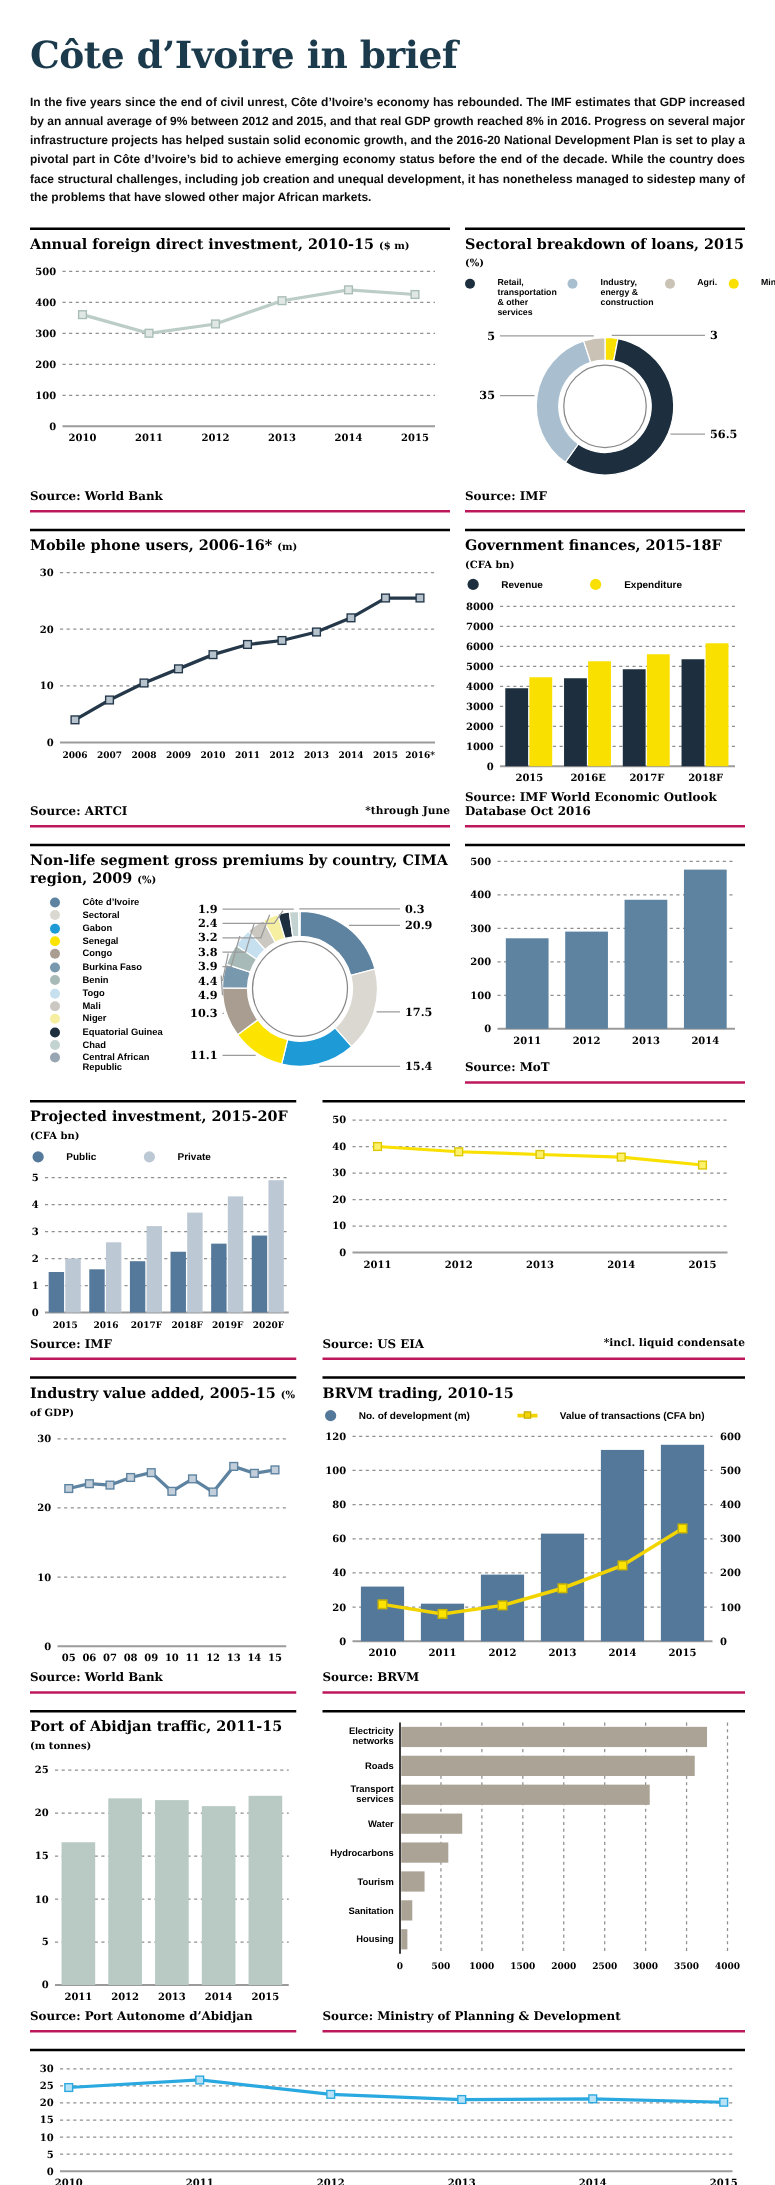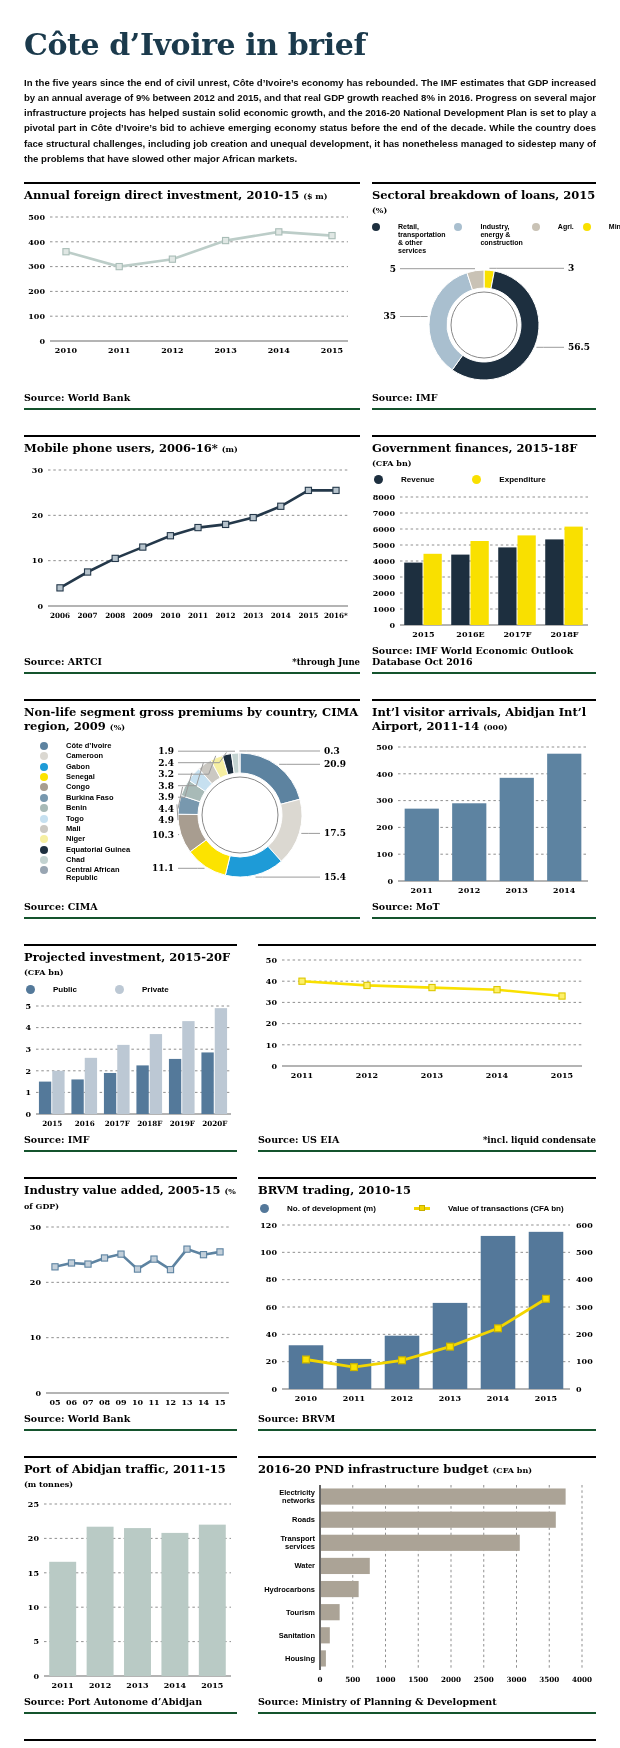--- a/index.html
+++ b/index.html
@@ -1,26 +1,26 @@
 <!DOCTYPE html>
 <html><head>
 <meta charset="utf-8">
 <style>
   html,body{margin:0;padding:0;background:#fff}
   body{width:620px;font-family:"Liberation Sans",sans-serif;color:#000}
   .page{box-sizing:border-box;width:620px;min-height:1748px;padding:20px 24px 8px}
   h1{font:700 30px/1.1 "DejaVu Serif",serif;color:#1b3a4c;margin:8px 0 14px;letter-spacing:-0.4px}
   .intro{font:700 9.6px/1.58 "Liberation Sans",sans-serif;text-align:justify;margin:0 0 16px;color:#0d0d0d}
-  .grid{display:grid;margin-bottom:12px}
+  .grid{display:grid;margin-bottom:0}
   .grid.ga{grid-template-columns:336px 1fr;column-gap:12px}
   .grid.gb{grid-template-columns:213px 1fr;column-gap:21px}
   .panel{border-top:2px solid #000;padding-top:4px;display:flex;flex-direction:column;margin-bottom:13px;min-width:0}
   .ptitle{font:700 11.5px/1.25 "DejaVu Serif",serif;margin:0 0 5px}
   .unit{font-size:8px}
-  .srcrow{margin-top:auto;display:flex;justify-content:space-between;align-items:center;border-bottom:2px solid #14532d;padding:4px 0 5px}
+  .srcrow{margin-top:auto;display:flex;justify-content:space-between;align-items:flex-start;border-bottom:2px solid #be185d;padding:4px 0 5px}
   .src{font:700 9.5px "DejaVu Serif",serif}
   .note{font:700 8.5px "DejaVu Serif",serif}
   svg{display:block}
   svg text{font:700 8px "DejaVu Serif",serif;fill:#000}
   svg text.xs{font-size:7.2px}
   svg text.dv{font-size:9px}
   svg text.cat{font:700 7.5px "Liberation Sans",sans-serif}
   .legend{display:flex;gap:16px;margin:1px 0 4px 2px}
   .lg-item{display:flex;gap:18px;align-items:flex-start;font:700 8px/1.2 "Liberation Sans",sans-serif}
   .sw{width:9px;height:9px;border-radius:50%;flex:0 0 auto;margin-top:0}
@@ -221,21 +221,21 @@
     <section class="panel">
       <h2 class="ptitle"><span>Non-life segment gross premiums by country, CIMA region, 2009</span> <span class="unit">(%)</span></h2>
       <div class="chart-wrap">
         <div class="legend legend-vert">
             <div class="lg-item">
               <span class="sw" style="background: rgb(93, 131, 160);"></span>
               <span class="lb">Côte d’Ivoire</span>
             </div>
             <div class="lg-item">
               <span class="sw" style="background: rgb(219, 216, 209);"></span>
-              <span class="lb">Cameroon</span>
+              <span class="lb">Sectoral</span>
             </div>
             <div class="lg-item">
               <span class="sw" style="background: rgb(30, 155, 215);"></span>
               <span class="lb">Gabon</span>
             </div>
             <div class="lg-item">
               <span class="sw" style="background: rgb(252, 227, 0);"></span>
               <span class="lb">Senegal</span>
             </div>
             <div class="lg-item">
@@ -313,26 +313,22 @@
               <polyline points="296,12.0 222.4,12.0 215.4,12.0" fill="none" stroke="#9b9b9b" stroke-width="1"></polyline>
               <text x="300" y="28.307096688002105" text-anchor="start" class="dv">20.9</text>
               <polyline points="296,25.3 262.1,25.3 255.1,25.3" fill="none" stroke="#9b9b9b" stroke-width="1"></polyline>
               <text x="300" y="97.43386470494521" text-anchor="start" class="dv">17.5</text>
               <polyline points="296,94.4 284.3,94.4 277.3,94.4" fill="none" stroke="#9b9b9b" stroke-width="1"></polyline>
               <text x="300" y="141.08810217536677" text-anchor="start" class="dv">15.4</text>
               <polyline points="296,138.1 238.5,138.1 231.5,138.1" fill="none" stroke="#9b9b9b" stroke-width="1"></polyline>
             </svg>
           </div>
       </div>
-      <div class="srcrow">
-          <span class="src">Source: CIMA</span>
-        </div>
-    </section>
-    <section class="panel">
-      <h2 class="ptitle"><span>Int’l visitor arrivals, Abidjan Int’l Airport, 2011-14</span> <span class="unit">(000)</span></h2>
+    </section>
+    <section class="panel">
       <div class="chart">
           <svg width="224" height="158">
             <line x1="26" x2="216" y1="142" y2="142" stroke="#9b9b9b" stroke-width="1.5"></line>
             <text x="21" y="144.8" text-anchor="end">0</text>
             <line x1="26" x2="216" y1="115.2" y2="115.2" stroke="#8f8f8f" stroke-width="1" stroke-dasharray="2.5,2.8"></line>
             <text x="21" y="118" text-anchor="end">100</text>
             <line x1="26" x2="216" y1="88.39999999999999" y2="88.39999999999999" stroke="#8f8f8f" stroke-width="1" stroke-dasharray="2.5,2.8"></line>
             <text x="21" y="91.19999999999999" text-anchor="end">200</text>
             <line x1="26" x2="216" y1="61.6" y2="61.6" stroke="#8f8f8f" stroke-width="1" stroke-dasharray="2.5,2.8"></line>
             <text x="21" y="64.4" text-anchor="end">300</text>
@@ -575,21 +571,20 @@
             <text x="150.89999999999998" y="192" text-anchor="middle">2014</text>
             <rect x="174.83599999999998" y="28.64" width="26.927999999999997" height="151.36" fill="#b9cac5"></rect>
             <text x="188.29999999999998" y="192" text-anchor="middle">2015</text>
           </svg>
         </div>
       <div class="srcrow">
           <span class="src">Source: Port Autonome d’Abidjan</span>
         </div>
     </section>
     <section class="panel">
-      <h2 class="ptitle"><span>2016-20 PND infrastructure budget</span> <span class="unit">(CFA bn)</span></h2>
       <div class="chart">
           <svg width="338" height="205">
             <line x1="94.75" x2="94.75" y1="4" y2="189" stroke="#8f8f8f" stroke-width="1" stroke-dasharray="2.5,2.8"></line>
             <line x1="127.5" x2="127.5" y1="4" y2="189" stroke="#8f8f8f" stroke-width="1" stroke-dasharray="2.5,2.8"></line>
             <line x1="160.25" x2="160.25" y1="4" y2="189" stroke="#8f8f8f" stroke-width="1" stroke-dasharray="2.5,2.8"></line>
             <line x1="193" x2="193" y1="4" y2="189" stroke="#8f8f8f" stroke-width="1" stroke-dasharray="2.5,2.8"></line>
             <line x1="225.75" x2="225.75" y1="4" y2="189" stroke="#8f8f8f" stroke-width="1" stroke-dasharray="2.5,2.8"></line>
             <line x1="258.5" x2="258.5" y1="4" y2="189" stroke="#8f8f8f" stroke-width="1" stroke-dasharray="2.5,2.8"></line>
             <line x1="291.25" x2="291.25" y1="4" y2="189" stroke="#8f8f8f" stroke-width="1" stroke-dasharray="2.5,2.8"></line>
             <line x1="324" x2="324" y1="4" y2="189" stroke="#8f8f8f" stroke-width="1" stroke-dasharray="2.5,2.8"></line>

